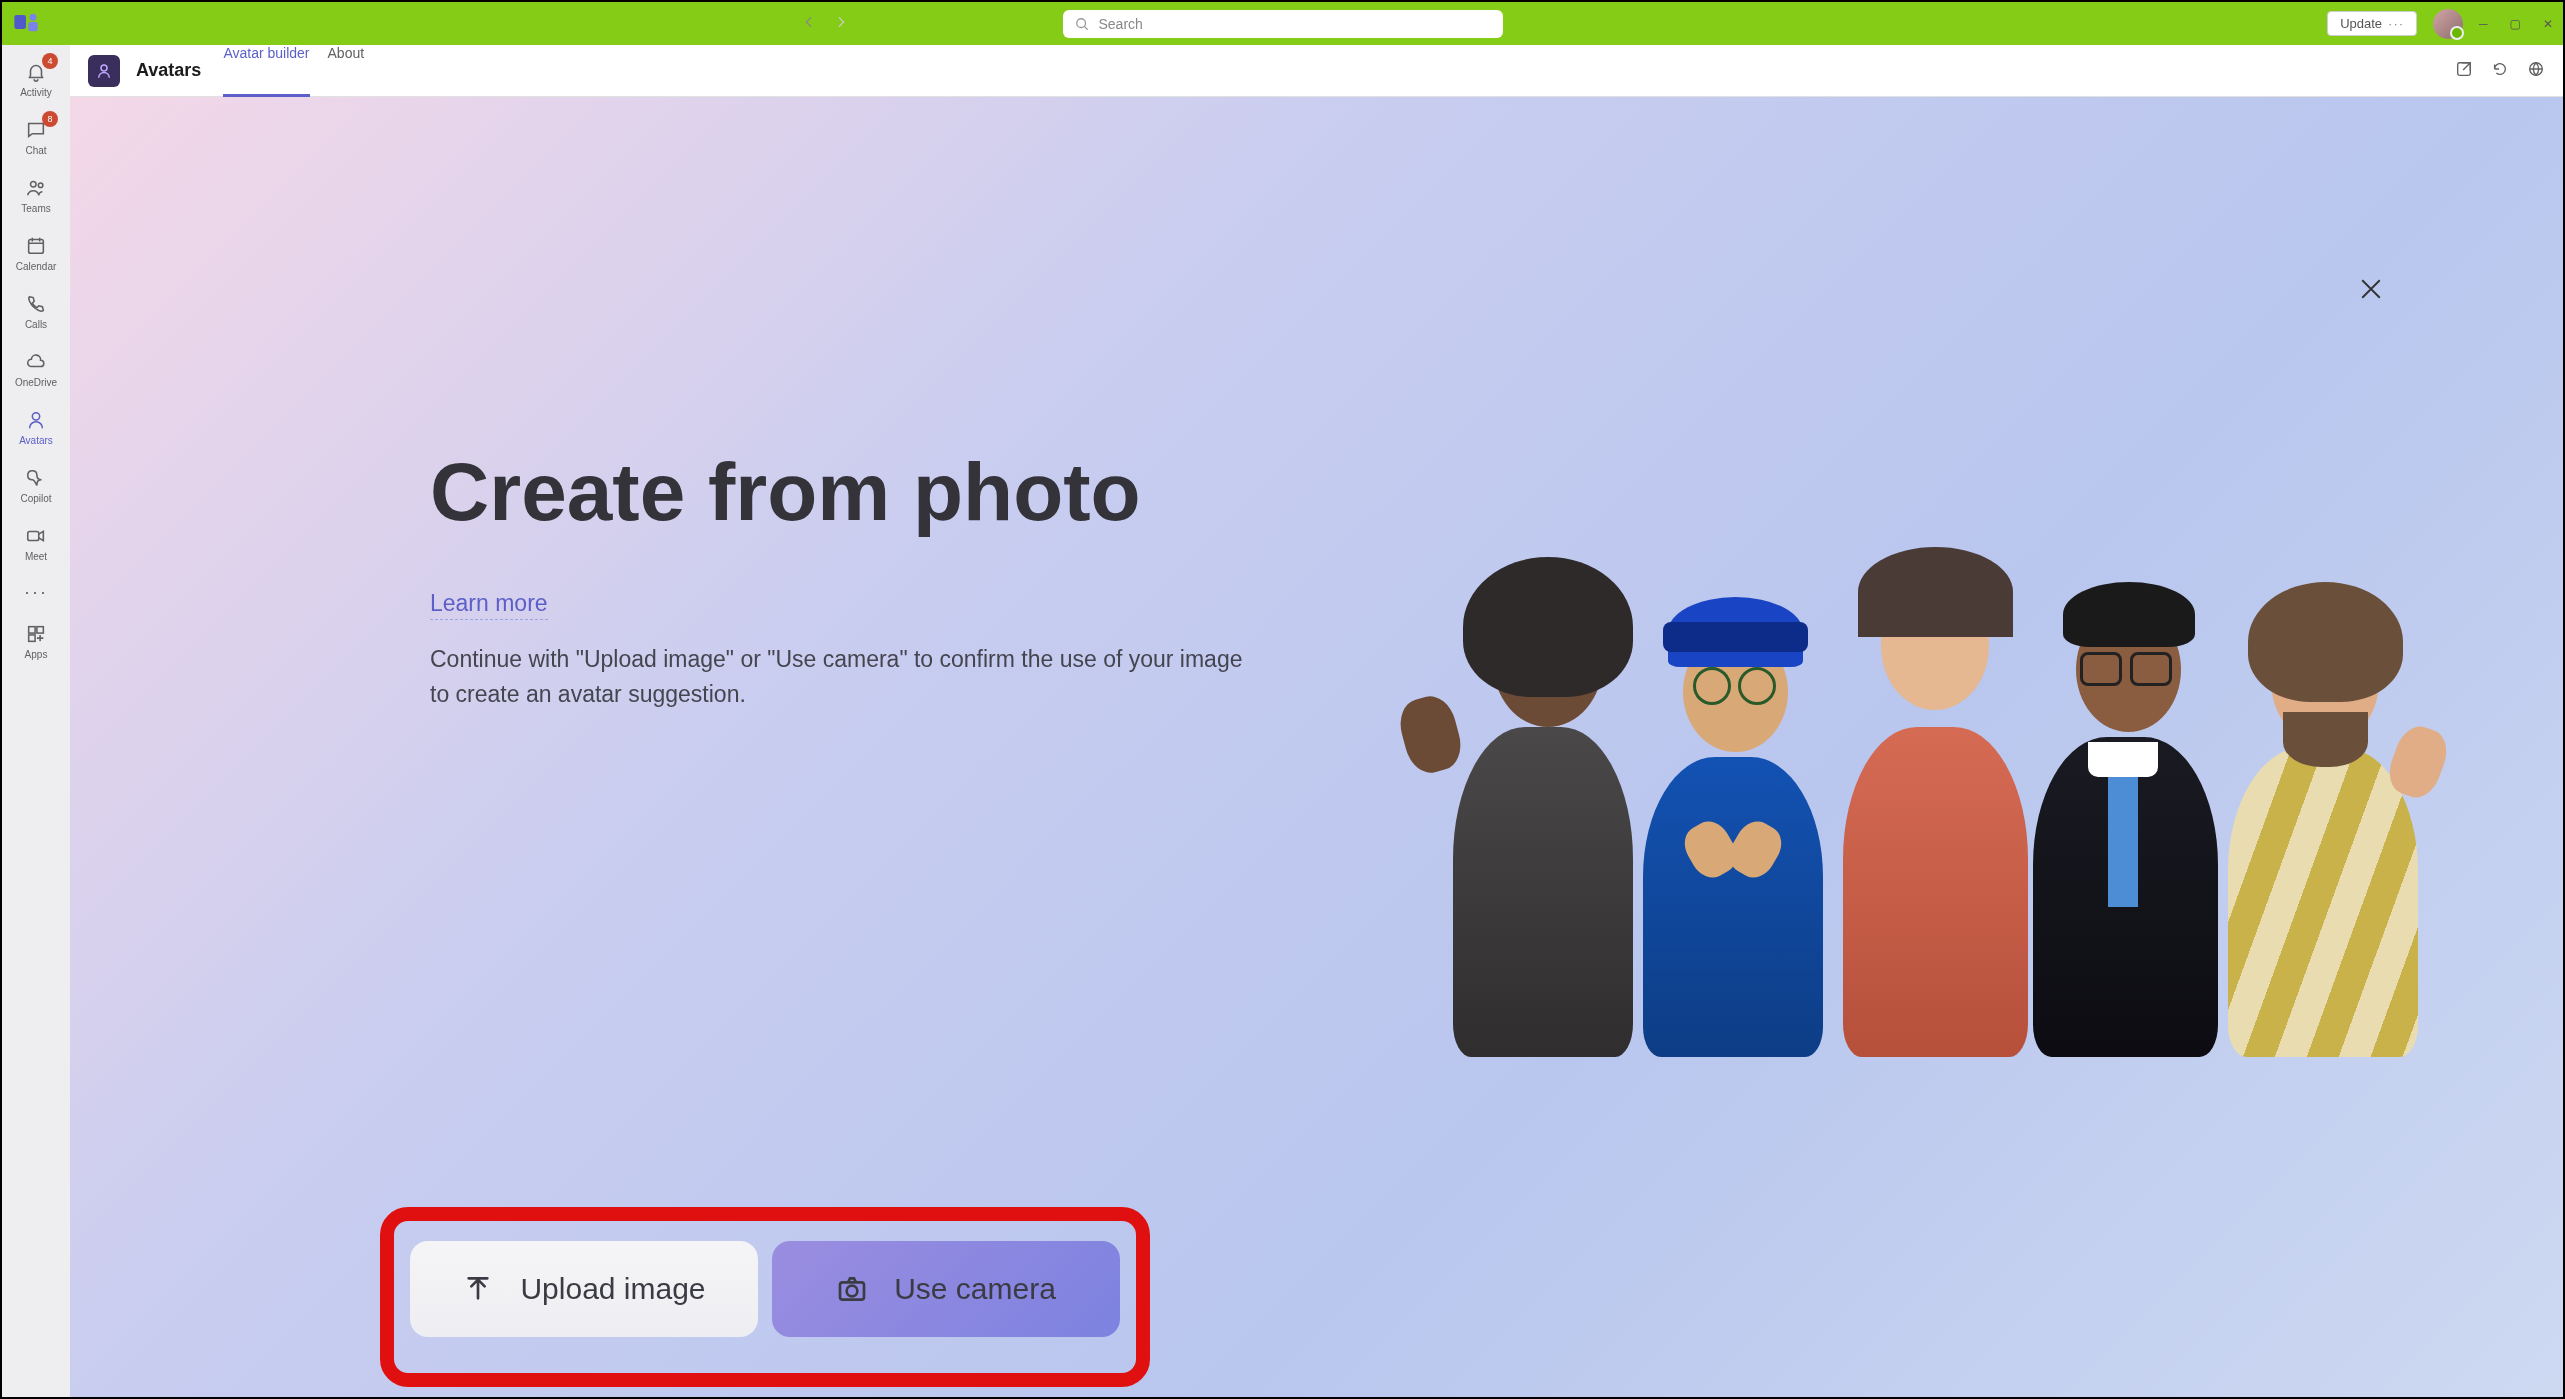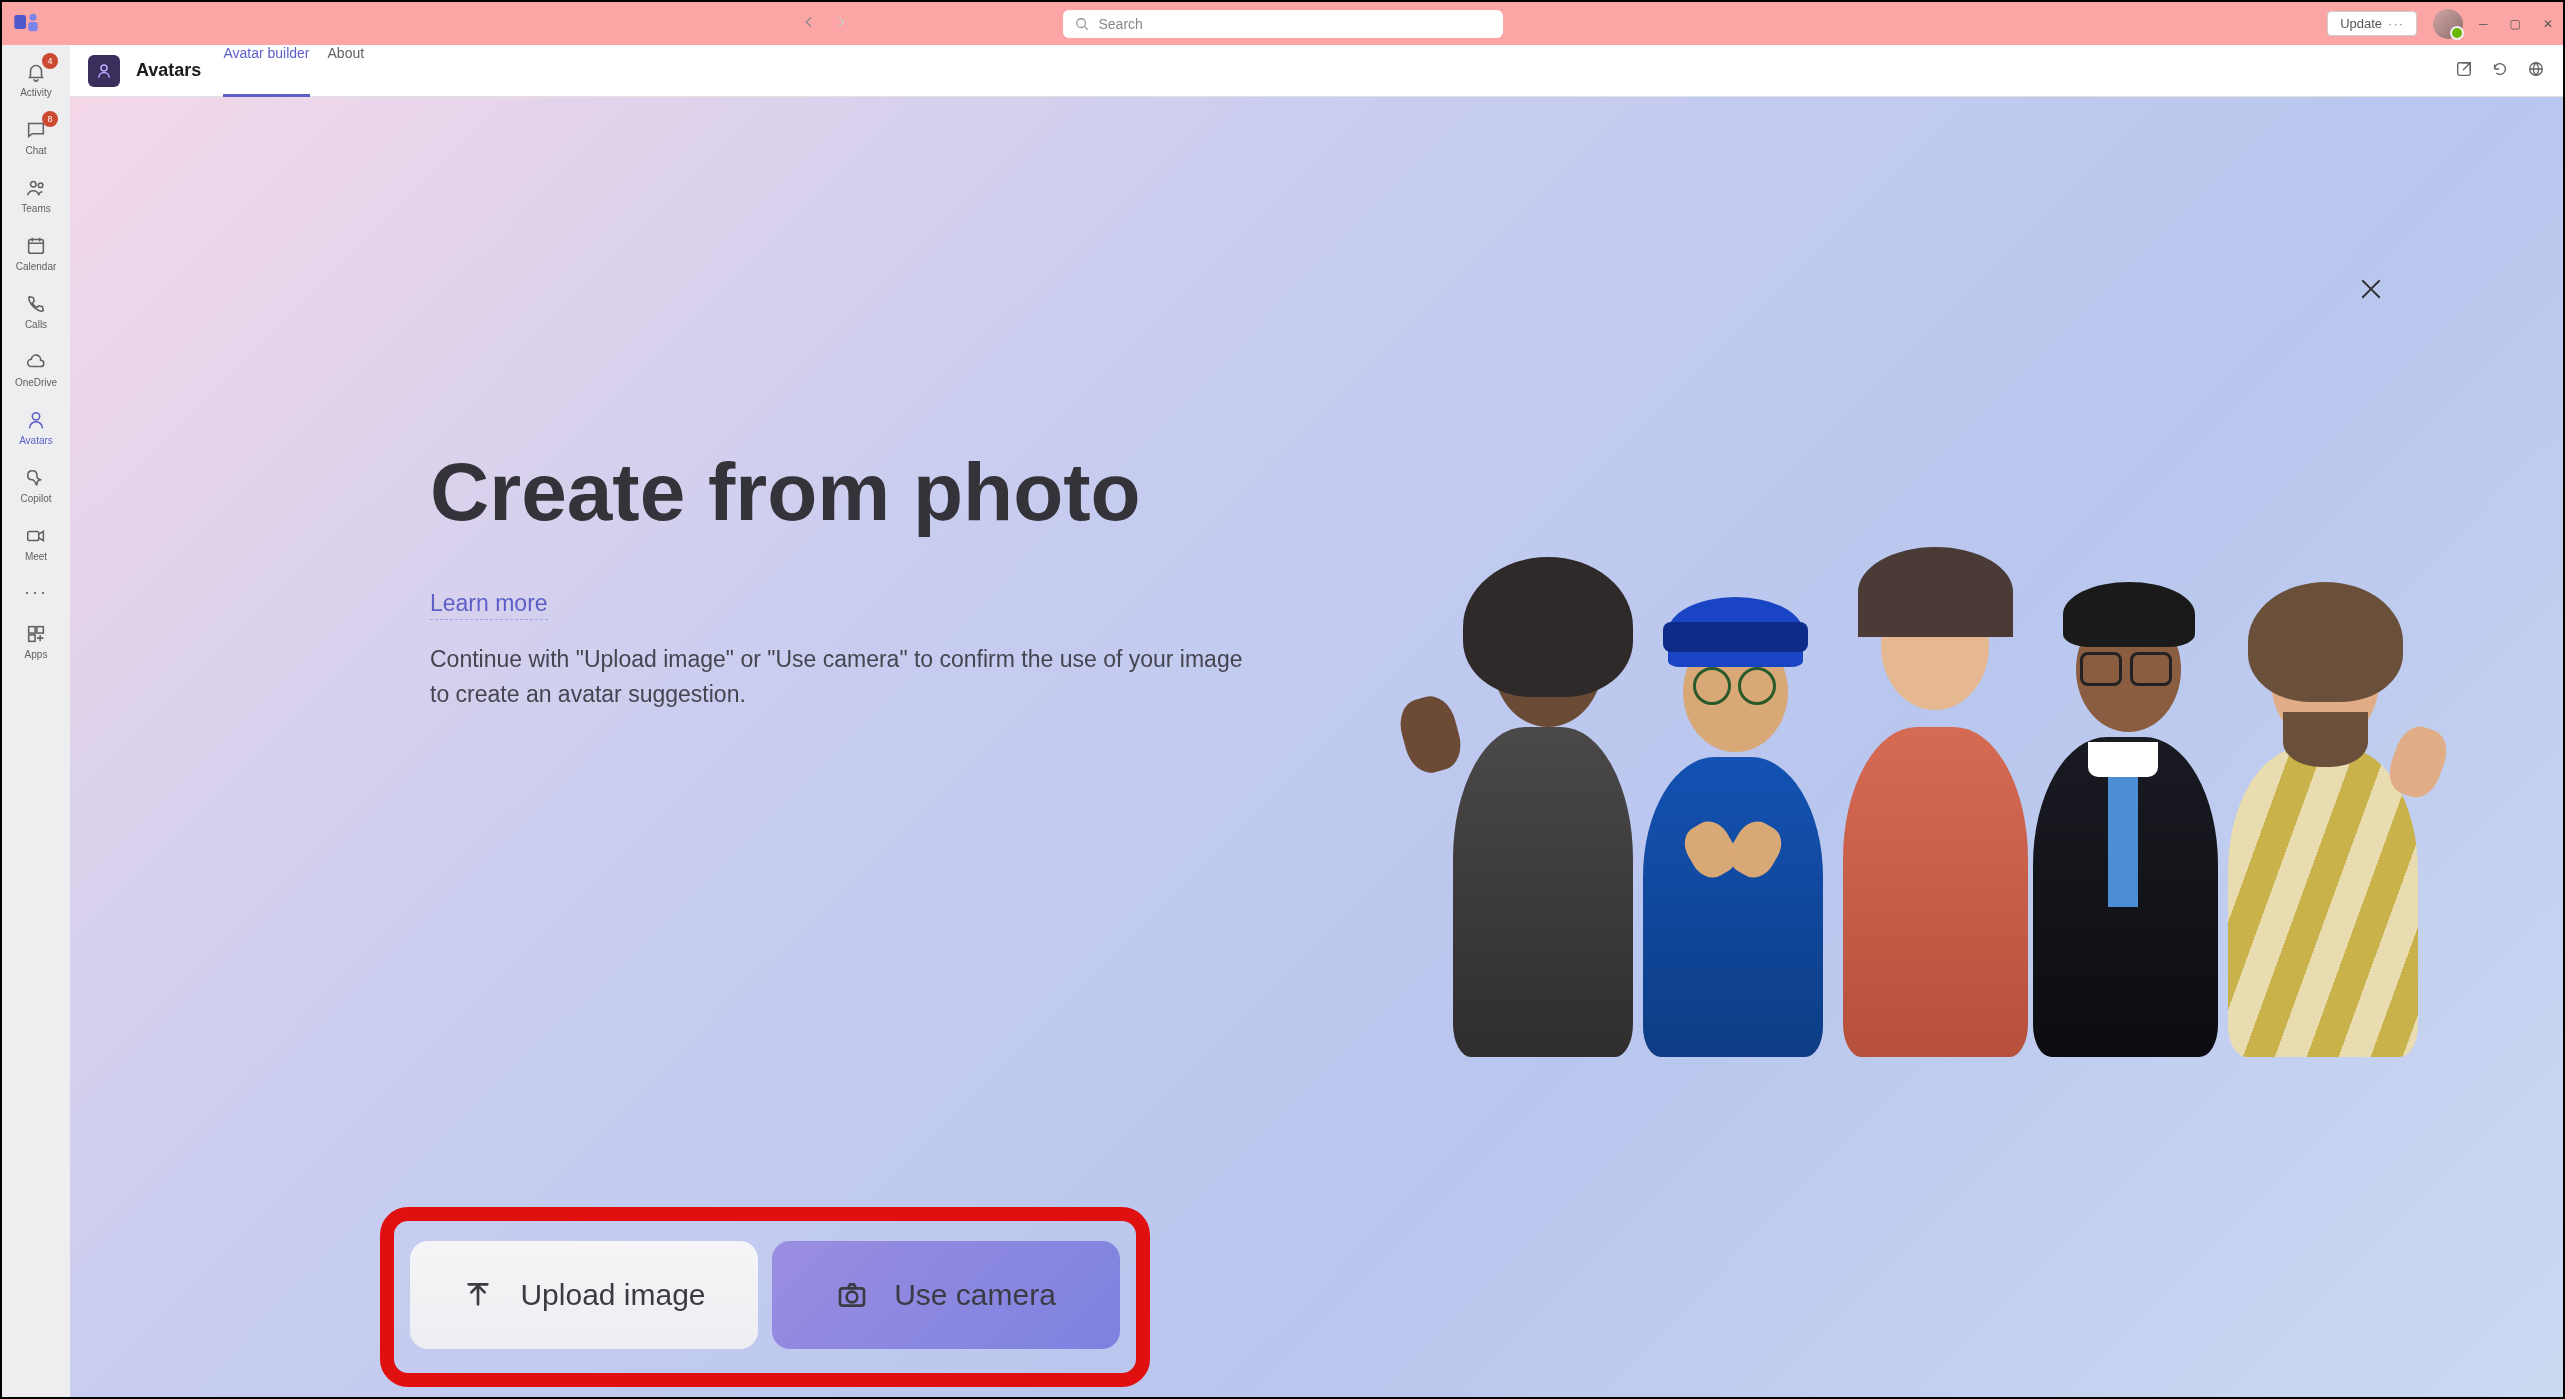--- a/index.html
+++ b/index.html
@@ -1,21 +1,21 @@
 <!DOCTYPE html>
 <html><head>
   <meta charset="utf-8">
   <style>
     * { margin: 0; padding: 0; box-sizing: border-box; font-family: "Segoe UI", -apple-system, sans-serif; }
     html, body { width: 100%; height: 100%; background: #e8e8e8; overflow: hidden; }
     body { border: 2px solid #000; width: 2565px; height: 1399px; transform-origin: top left; }
 
     .titlebar {
       height: 43px;
-      background: #fca5a5;
+      background: #84cc16;
       display: flex;
       align-items: center;
       padding: 0 10px;
       position: relative;
     }
     .logo-icon { width: 28px; height: 28px; fill: #5059c9; }
     .nav-arrows { position: absolute; left: 800px; display: flex; gap: 18px; }
     .nav-arrows svg { width: 14px; height: 14px; stroke: #888; }
     .search-box {
       position: absolute;
@@ -138,21 +138,21 @@
     .button-highlight {
       position: absolute;
       left: 310px; bottom: 10px;
       width: 770px; height: 180px;
       border: 14px solid #e01010;
       border-radius: 28px;
       padding: 20px 16px;
       display: flex; gap: 14px;
     }
     .action-btn {
-      flex:1; height: 108px;
+      flex:1; height: 96px;
       border-radius: 18px;
       display:flex; align-items:center; justify-content:center; gap:26px;
       font-size: 30px; font-weight: 500;
       cursor:pointer;
       color: #3b3b44;
     }
     .btn-upload { background: linear-gradient(180deg,#f5f5f7,#eeeef2); }
     .btn-camera { background: linear-gradient(135deg,#9a8de0,#7d82e0); }
     .action-btn svg { width: 32px; height: 32px; stroke: #3b3b44; fill:none; stroke-width:2; }
   </style>

